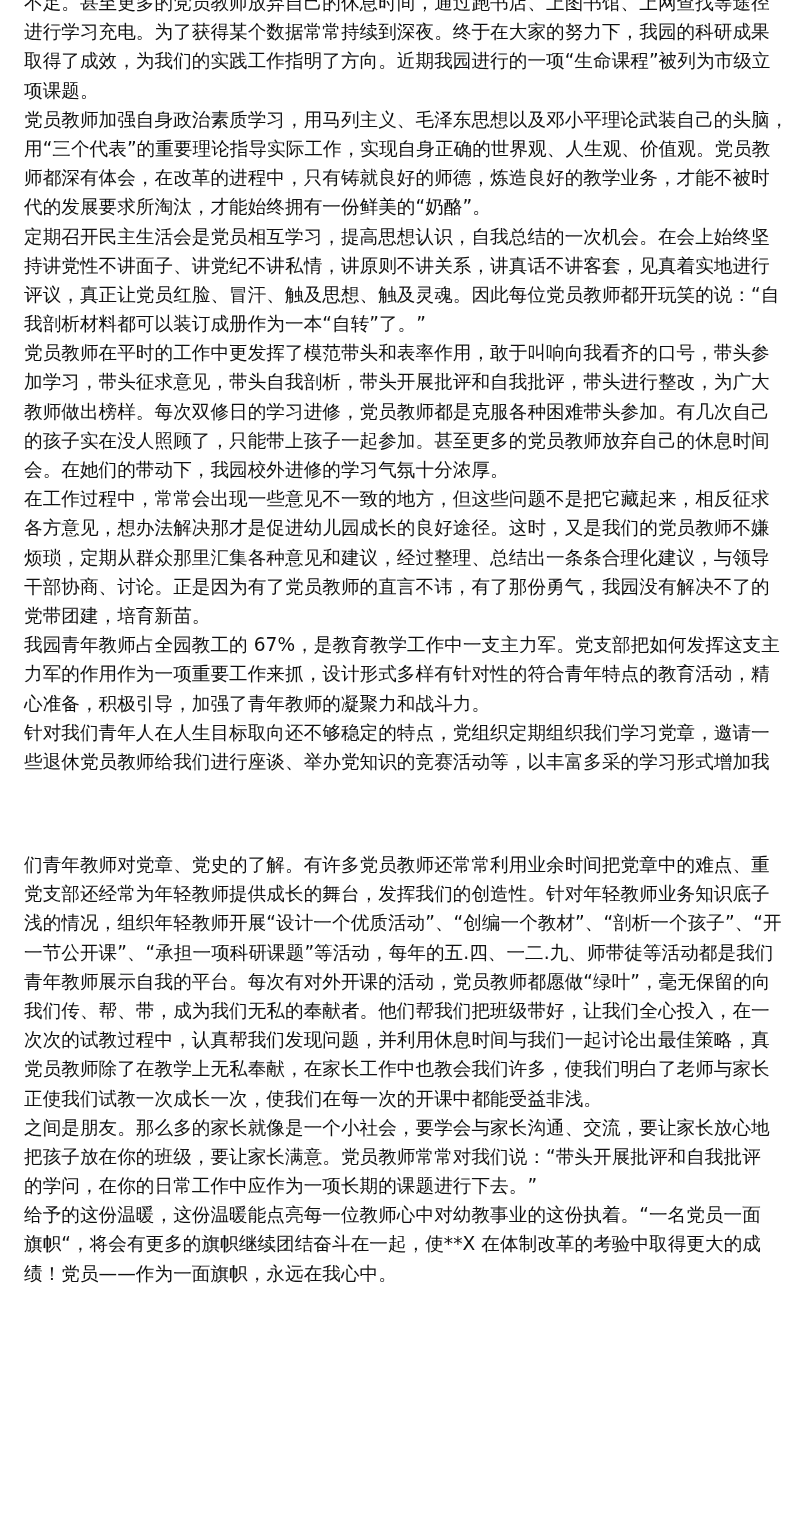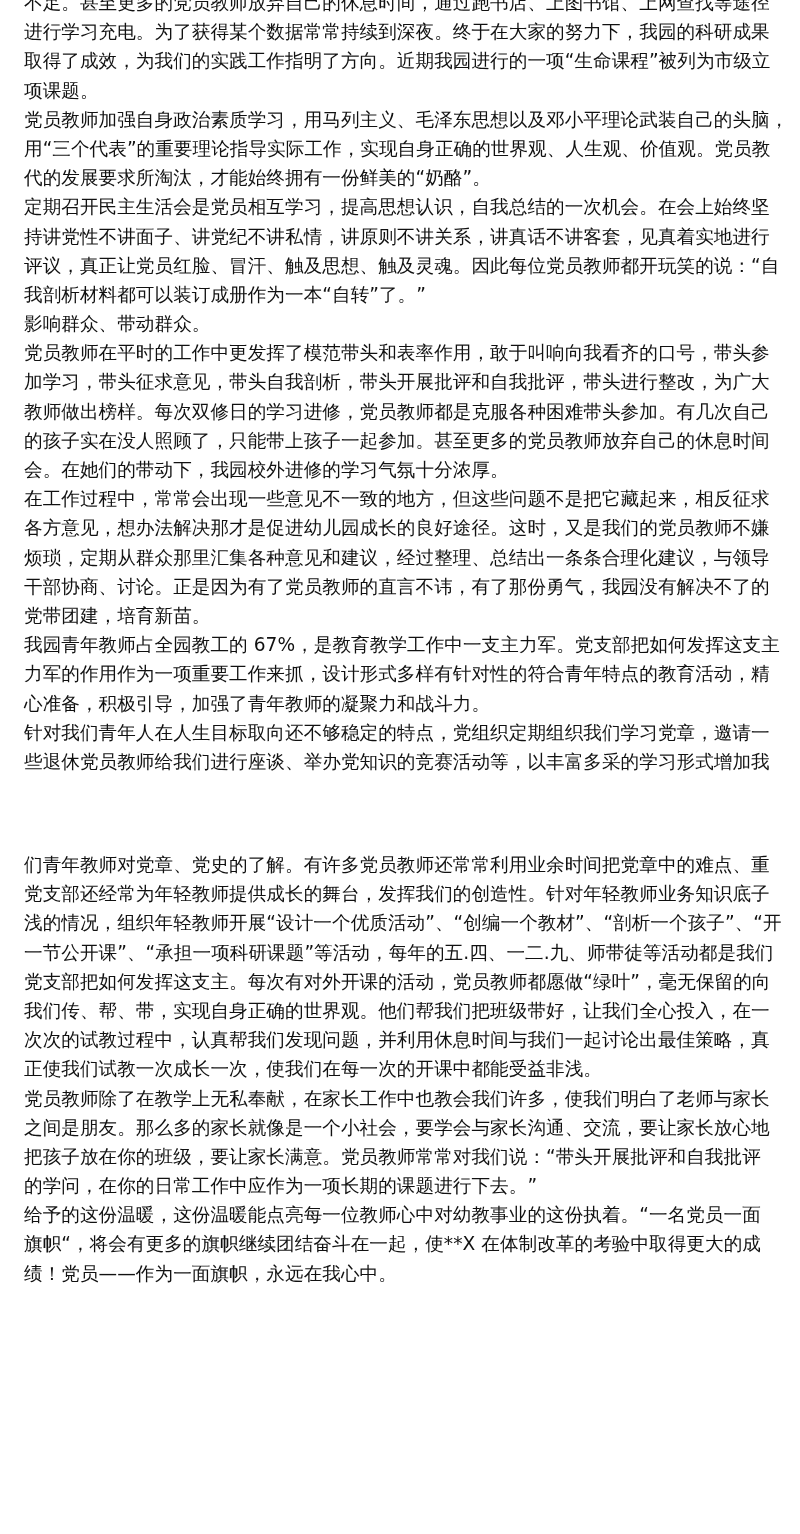--- a/index.html
+++ b/index.html
@@ -14,26 +14,26 @@
 </head>
 <body>
 
 <div class="page p1">
   <div class="line">不足。甚至更多的党员教师放弃自己的休息时间，通过跑书店、上图书馆、上网查找等途径</div>
   <div class="line">进行学习充电。为了获得某个数据常常持续到深夜。终于在大家的努力下，我园的科研成果</div>
   <div class="line">取得了成效，为我们的实践工作指明了方向。近期我园进行的一项“生命课程”被列为市级立</div>
   <div class="line">项课题。</div>
   <div class="line">党员教师加强自身政治素质学习，用马列主义、毛泽东思想以及邓小平理论武装自己的头脑，</div>
   <div class="line">用“三个代表”的重要理论指导实际工作，实现自身正确的世界观、人生观、价值观。党员教</div>
+  <div class="line">师都深有体会，在改革的进程中，只有铸就良好的师德，炼造良好的教学业务，才能不被时</div>
   <div class="line">代的发展要求所淘汰，才能始终拥有一份鲜美的“奶酪”。</div>
   <div class="line">定期召开民主生活会是党员相互学习，提高思想认识，自我总结的一次机会。在会上始终坚</div>
   <div class="line">持讲党性不讲面子、讲党纪不讲私情，讲原则不讲关系，讲真话不讲客套，见真着实地进行</div>
   <div class="line">评议，真正让党员红脸、冒汗、触及思想、触及灵魂。因此每位党员教师都开玩笑的说：“自</div>
   <div class="line">我剖析材料都可以装订成册作为一本“自转”了。”</div>
-  <div class="line">影响群众、带动群众。</div>
   <div class="line">党员教师在平时的工作中更发挥了模范带头和表率作用，敢于叫响向我看齐的口号，带头参</div>
   <div class="line">加学习，带头征求意见，带头自我剖析，带头开展批评和自我批评，带头进行整改，为广大</div>
   <div class="line">教师做出榜样。每次双修日的学习进修，党员教师都是克服各种困难带头参加。有几次自己</div>
   <div class="line">的孩子实在没人照顾了，只能带上孩子一起参加。甚至更多的党员教师放弃自己的休息时间</div>
   <div class="line">会。在她们的带动下，我园校外进修的学习气氛十分浓厚。</div>
   <div class="line">在工作过程中，常常会出现一些意见不一致的地方，但这些问题不是把它藏起来，相反征求</div>
   <div class="line">各方意见，想办法解决那才是促进幼儿园成长的良好途径。这时，又是我们的党员教师不嫌</div>
   <div class="line">烦琐，定期从群众那里汇集各种意见和建议，经过整理、总结出一条条合理化建议，与领导</div>
   <div class="line">干部协商、讨论。正是因为有了党员教师的直言不讳，有了那份勇气，我园没有解决不了的</div>
   <div class="line">党带团建，培育新苗。</div>
@@ -42,24 +42,24 @@
   <div class="line">心准备，积极引导，加强了青年教师的凝聚力和战斗力。</div>
   <div class="line">针对我们青年人在人生目标取向还不够稳定的特点，党组织定期组织我们学习党章，邀请一</div>
   <div class="line">些退休党员教师给我们进行座谈、举办党知识的竞赛活动等，以丰富多采的学习形式增加我</div>
 </div>
 
 <div class="page p2">
   <div class="line">们青年教师对党章、党史的了解。有许多党员教师还常常利用业余时间把党章中的难点、重</div>
   <div class="line">党支部还经常为年轻教师提供成长的舞台，发挥我们的创造性。针对年轻教师业务知识底子</div>
   <div class="line">浅的情况，组织年轻教师开展“设计一个优质活动”、“创编一个教材”、“剖析一个孩子”、“开</div>
   <div class="line">一节公开课”、“承担一项科研课题”等活动，每年的五.四、一二.九、师带徒等活动都是我们</div>
-  <div class="line">党支部把如何发挥这支主。每次有对外开课的活动，党员教师都愿做“绿叶”，毫无保留的向</div>
-  <div class="line">我们传、帮、带，实现自身正确的世界观。他们帮我们把班级带好，让我们全心投入，在一</div>
+  <div class="line">青年教师展示自我的平台。每次有对外开课的活动，党员教师都愿做“绿叶”，毫无保留的向</div>
+  <div class="line">我们传、帮、带，成为我们无私的奉献者。他们帮我们把班级带好，让我们全心投入，在一</div>
   <div class="line">次次的试教过程中，认真帮我们发现问题，并利用休息时间与我们一起讨论出最佳策略，真</div>
+  <div class="line">党员教师除了在教学上无私奉献，在家长工作中也教会我们许多，使我们明白了老师与家长</div>
   <div class="line">正使我们试教一次成长一次，使我们在每一次的开课中都能受益非浅。</div>
-  <div class="line">党员教师除了在教学上无私奉献，在家长工作中也教会我们许多，使我们明白了老师与家长</div>
   <div class="line">之间是朋友。那么多的家长就像是一个小社会，要学会与家长沟通、交流，要让家长放心地</div>
   <div class="line">把孩子放在你的班级，要让家长满意。党员教师常常对我们说：“带头开展批评和自我批评</div>
   <div class="line">的学问，在你的日常工作中应作为一项长期的课题进行下去。”</div>
   <div class="line">给予的这份温暖，这份温暖能点亮每一位教师心中对幼教事业的这份执着。“一名党员一面</div>
   <div class="line">旗帜“，将会有更多的旗帜继续团结奋斗在一起，使**X 在体制改革的考验中取得更大的成</div>
   <div class="line">绩！党员——作为一面旗帜，永远在我心中。</div>
 </div>
 
 </body></html>

